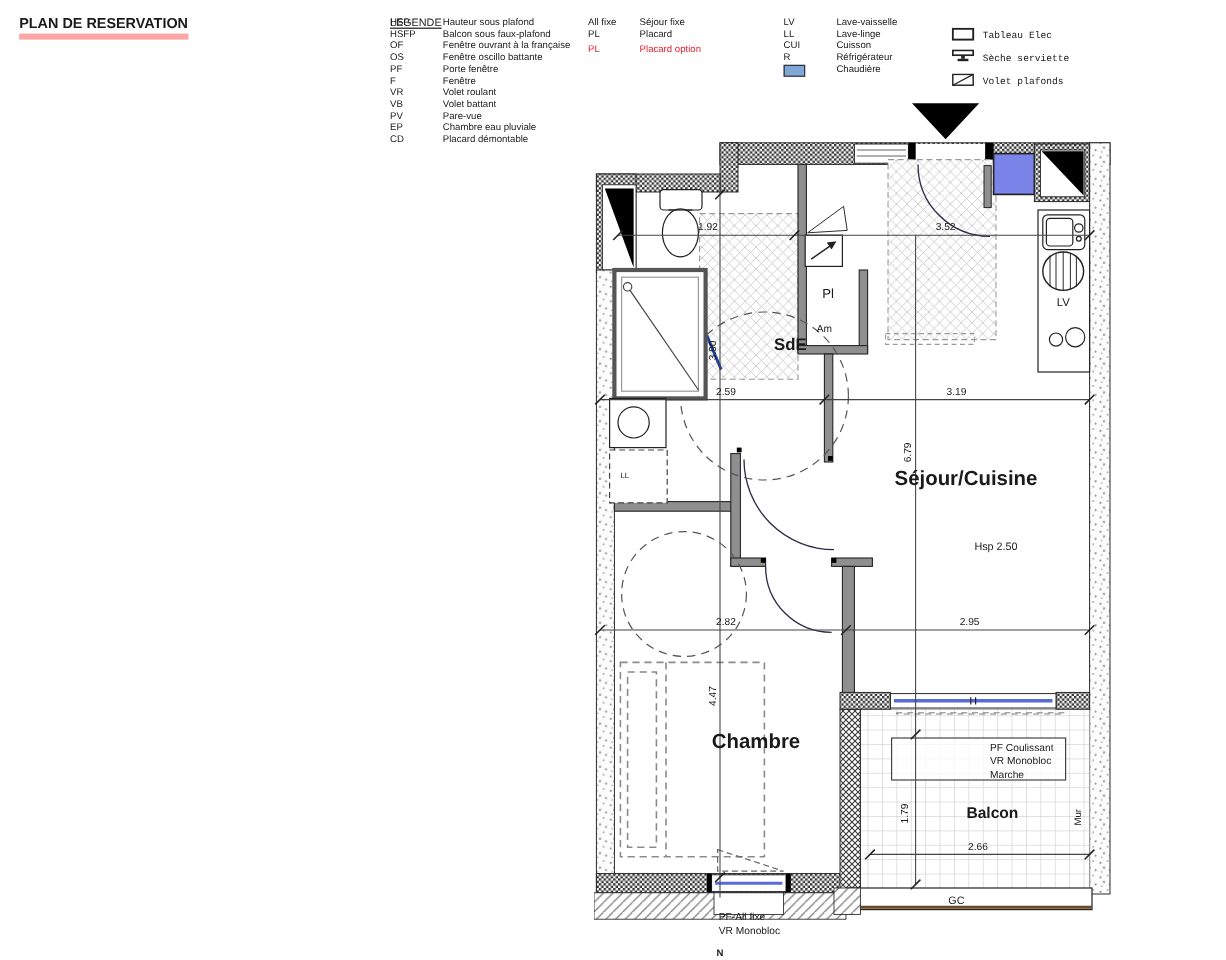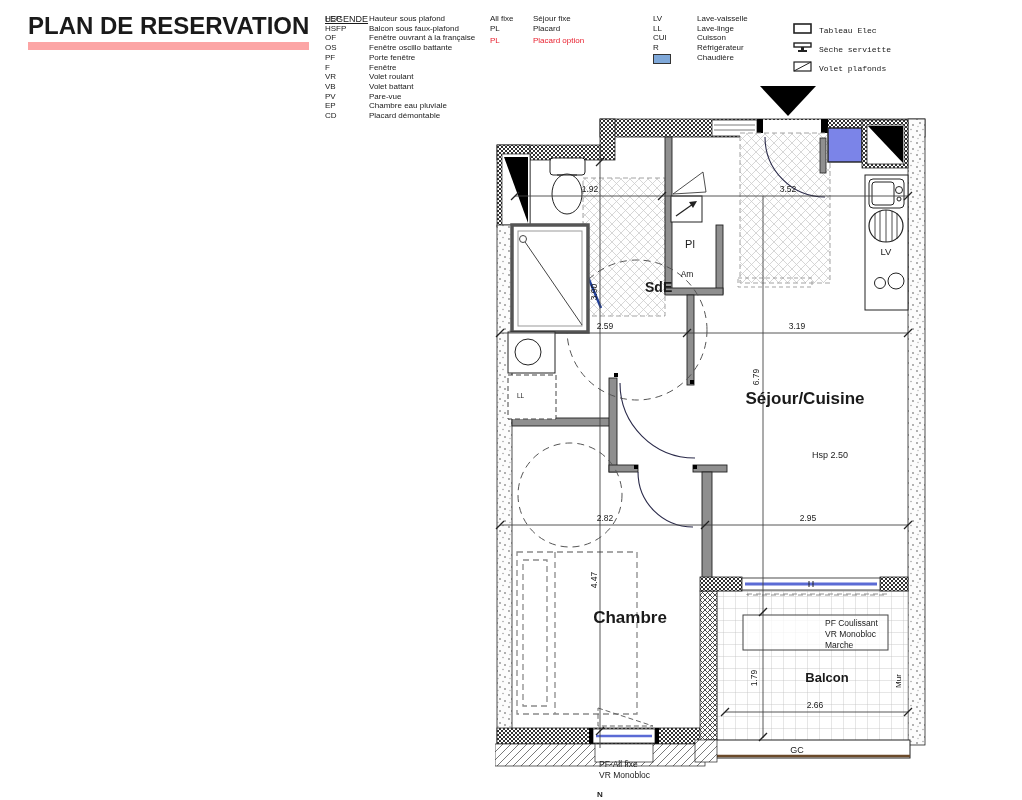--- a/index.html
+++ b/index.html
@@ -1,21 +1,21 @@
 <!DOCTYPE html>
 <html><head>
 <meta charset="utf-8">
 <style>
   html,body{margin:0;padding:0;background:#fff;}
   body{width:1022px;height:800px;position:relative;overflow:hidden;
        font-family:"Liberation Sans",sans-serif;color:#1a1a1a;}
   .abs{position:absolute;}
   
-  #title{left:28px;top:12px;font-size:24px;font-weight:bold;letter-spacing:0;
-         border-bottom:8px solid #fca5a5;padding-bottom:2px;}
+  #title{left:16px;top:12px;font-size:12px;font-weight:bold;letter-spacing:0;
+         border-bottom:5px solid #fca5a5;padding-bottom:2px;}
   
   #legend-header{left:325px;top:14px;font-size:9px;text-decoration:underline;}
   .leg-col{position:absolute;font-size:8px;line-height:9.7px;}
   .leg-row{display:flex;white-space:nowrap;}
   .leg-abbr{flex:0 0 44px;}
   #leg-col2 .leg-abbr{flex:0 0 43px;}
   .red{color:#e81e2d;}
   .swatch{display:inline-block;width:16px;height:8px;background:#7fa8d9;
           border:1px solid #333;margin-top:1px;}
   .leg4-row{display:flex;align-items:center;height:19px;white-space:nowrap;}

